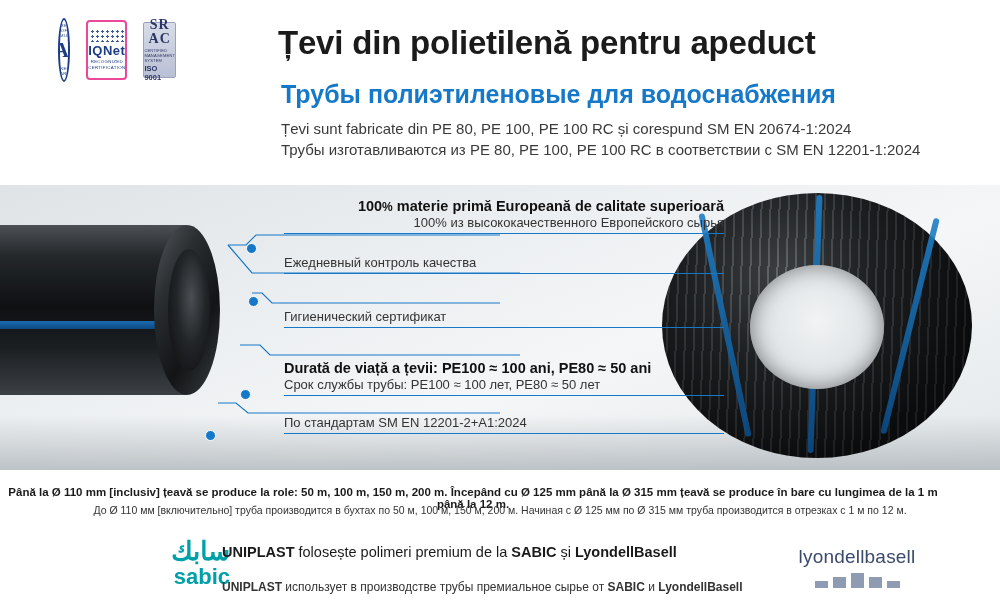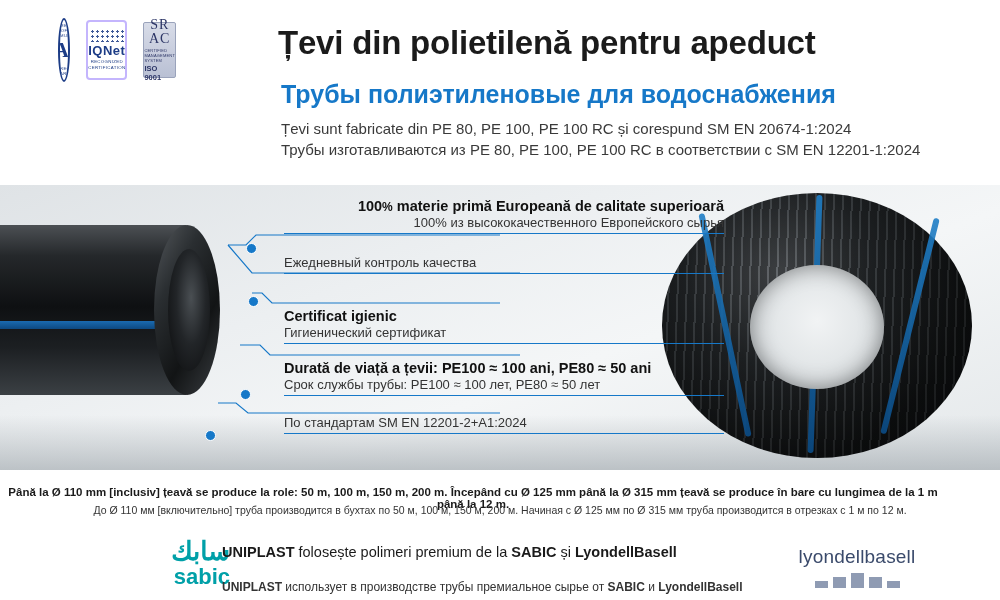--- a/index.html
+++ b/index.html
@@ -67,21 +67,21 @@
     bottom: 4px;
     left: 0;
     right: 0;
     text-align: center;
     font-size: 4.2px;
     letter-spacing: 0.4px;
   }
   .badge-iqnet {
     width: 80px;
     height: 56px;
-    border: 2px solid #c4b5fd;
+    border: 2px solid #ec4899;
     border-radius: 4px;
     background: #ffffff;
     color: #1c3c86;
     display: flex;
     flex-direction: column;
     align-items: center;
     justify-content: center;
     position: relative;
   }
   .badge-iqnet .dots {
@@ -112,21 +112,21 @@
     background: linear-gradient(180deg, #d8dce8 0%, #b9c0d4 100%);
     color: #2c3566;
     display: flex;
     flex-direction: column;
     align-items: center;
     justify-content: center;
     border-radius: 2px;
   }
   .badge-srac .sr-main {
     font-size: 14px;
-    font-weight: normal;
+    font-weight: bold;
     line-height: 0.95;
     letter-spacing: 1px;
     font-family: "Liberation Serif", serif;
   }
   .badge-srac .sr-sub {
     font-size: 4px;
     margin-top: 3px;
     letter-spacing: 0.2px;
   }
   .badge-srac .sr-iso {
@@ -492,21 +492,20 @@
       <div class="f-ru">100% из высококачественного Европейского сырья</div>
       <div class="f-rule"></div>
     </div>
 
     <div class="feature f1">
       <div class="f-ru">Ежедневный контроль качества</div>
       <div class="f-rule"></div>
     </div>
 
     <div class="feature f2">
-      <div class="f-ro">Certificat igienic</div>
       <div class="f-ru">Гигиенический сертификат</div>
       <div class="f-rule"></div>
     </div>
 
     <div class="feature f3">
       <div class="f-ro">Durată de viață a țevii: PE100 ≈ 100 ani, PE80 ≈ 50 ani</div>
       <div class="f-ru">Срок службы трубы: PE100 ≈ 100 лет, PE80 ≈ 50 лет</div>
       <div class="f-rule"></div>
     </div>
 

